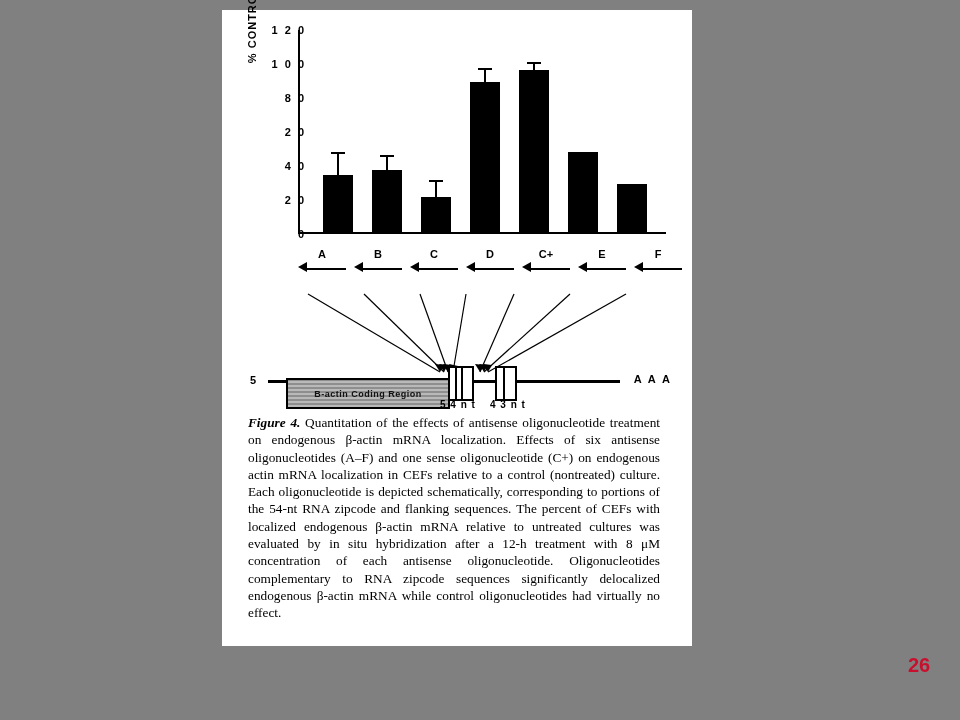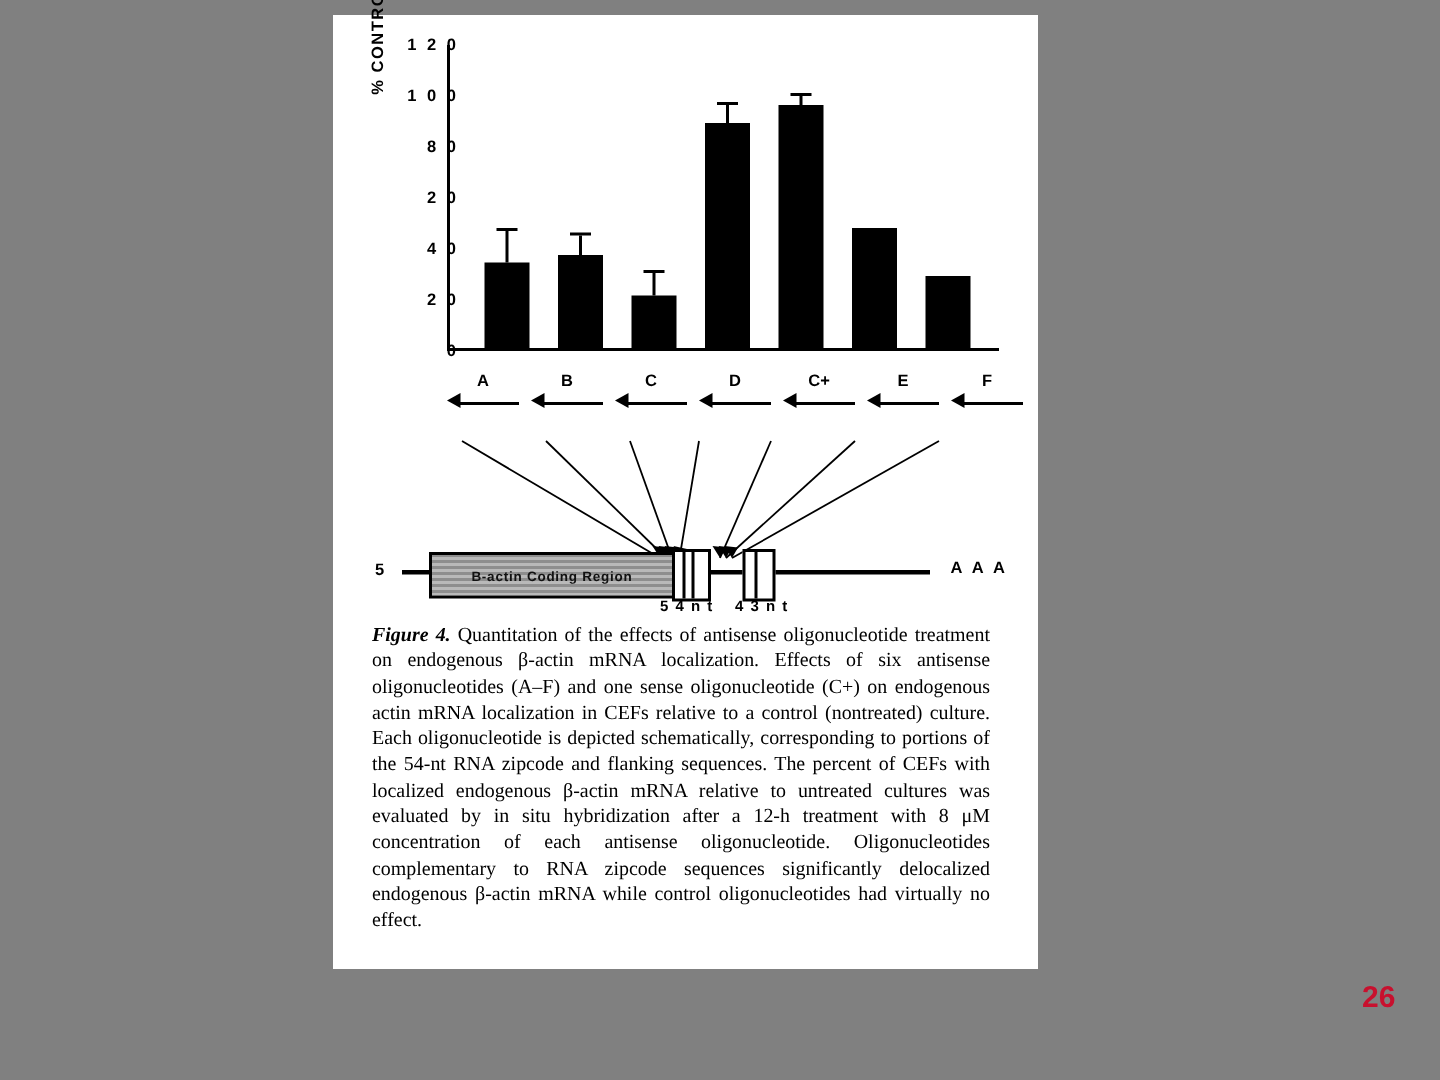--- a/index.html
+++ b/index.html
@@ -122,21 +122,21 @@
   
   .schematic{
     position:absolute;
     left:20px;top:352px;
     width:430px;height:48px;
   }
   .backbone{
     position:absolute;left:26px;right:52px;top:18px;height:3px;background:#000;
   }
   .coding{
-    position:absolute;left:44px;top:6px;width:160px;height:27px;
+    position:absolute;left:44px;top:16px;width:160px;height:27px;
     background:repeating-linear-gradient(0deg,#b9b9b9 0 2px,#8e8e8e 2px 4px);
     border:2px solid #000;
     display:flex;align-items:center;justify-content:center;
   }
   .coding span{
     font-size:9px;font-weight:bold;color:#111;letter-spacing:.5px;
     white-space:nowrap;
   }
   .zipbox{
     position:absolute;top:4px;height:31px;

